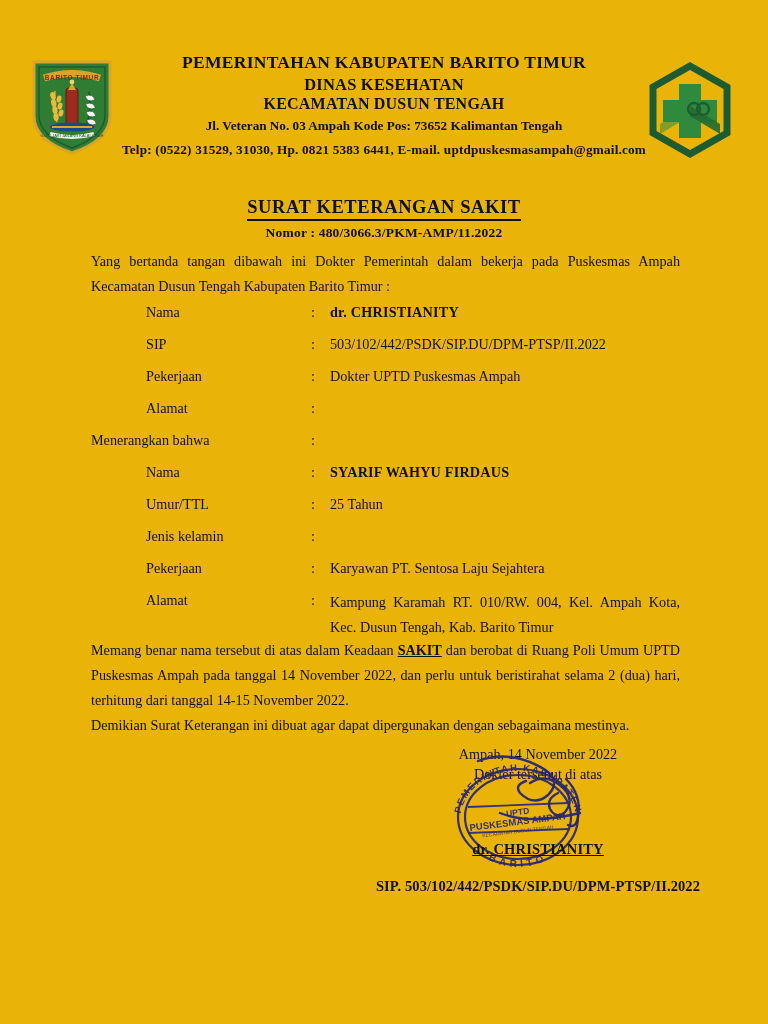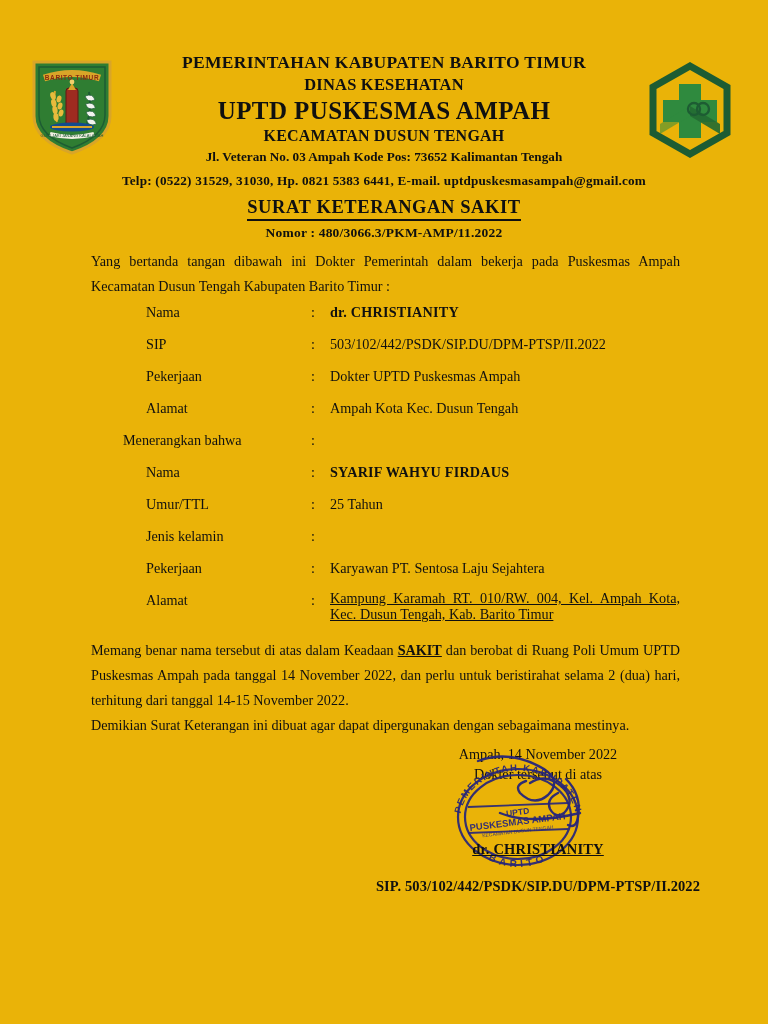--- a/index.html
+++ b/index.html
@@ -102,38 +102,37 @@
     height: 32px;
     font-size: 14.2px;
     line-height: 20px;
   }
   .field-row.tall { height: 56px; }
   .f-label {
     position: absolute;
     left: 146px;
     top: 0;
   }
-  .f-label.flush { left: 91px; margin-left: 32px; }
+  .f-label.flush { left: 91px; }
   .f-colon {
     position: absolute;
     left: 311px;
     top: 0;
   }
   .f-value {
     position: absolute;
     left: 330px;
     top: 0;
     width: 350px;
   }
   .f-value.bold { font-weight: bold; letter-spacing: 0.2px; }
   .f-value.justify {
     text-align: justify;
     text-justify: inter-word;
-    line-height: 16px;
-    text-decoration: underline;
+    line-height: 25px;
   }
 
   .closing {
     position: absolute;
     left: 91px;
     top: 638px;
     width: 589px;
     font-size: 14.2px;
     line-height: 25px;
     text-align: justify;
@@ -247,21 +246,20 @@
       <path d="M48 44 L78 62 L78 72 L48 54 Z" fill="#246b32" opacity="0.92"></path>
       <path d="M48 44 L18 62 L18 72 L48 54 Z" fill="#2f8a3e" opacity="0.55"></path>
       <circle cx="52" cy="47" r="6" fill="none" stroke="#1d5c33" stroke-width="2.4"></circle>
       <circle cx="61" cy="47" r="6" fill="none" stroke="#1d5c33" stroke-width="2.4"></circle>
     </svg>
   </div>
 
   <div class="letterhead">
     <div class="lh-line lh-1">PEMERINTAHAN KABUPATEN BARITO TIMUR</div>
     <div class="lh-line lh-2">DINAS KESEHATAN</div>
-    <div class="lh-line lh-3">UPTD PUSKESMAS AMPAH</div>
     <div class="lh-line lh-4">KECAMATAN DUSUN TENGAH</div>
     <div class="lh-line lh-5">Jl. Veteran No. 03 Ampah Kode Pos: 73652 Kalimantan Tengah</div>
     <div class="lh-line lh-6">Telp: (0522) 31529, 31030, Hp. 0821 5383 6441, E-mail. uptdpuskesmasampah@gmail.com</div>
   </div>
 
   <div class="doc-title-wrap">
     <div class="doc-title">SURAT KETERANGAN SAKIT</div>
     <div class="doc-number">Nomor : 480/3066.3/PKM-AMP/11.2022</div>
   </div>
 
@@ -280,21 +278,20 @@
       <span class="f-value">503/102/442/PSDK/SIP.DU/DPM-PTSP/II.2022</span>
     </div>
     <div class="field-row">
       <span class="f-label">Pekerjaan</span>
       <span class="f-colon">:</span>
       <span class="f-value">Dokter UPTD Puskesmas Ampah</span>
     </div>
     <div class="field-row">
       <span class="f-label">Alamat</span>
       <span class="f-colon">:</span>
-      <span class="f-value">Ampah Kota Kec. Dusun Tengah</span>
     </div>
 
     <div class="field-row">
       <span class="f-label flush">Menerangkan bahwa</span>
       <span class="f-colon">:</span>
     </div>
 
     <div class="field-row">
       <span class="f-label">Nama</span>
       <span class="f-colon">:</span>

